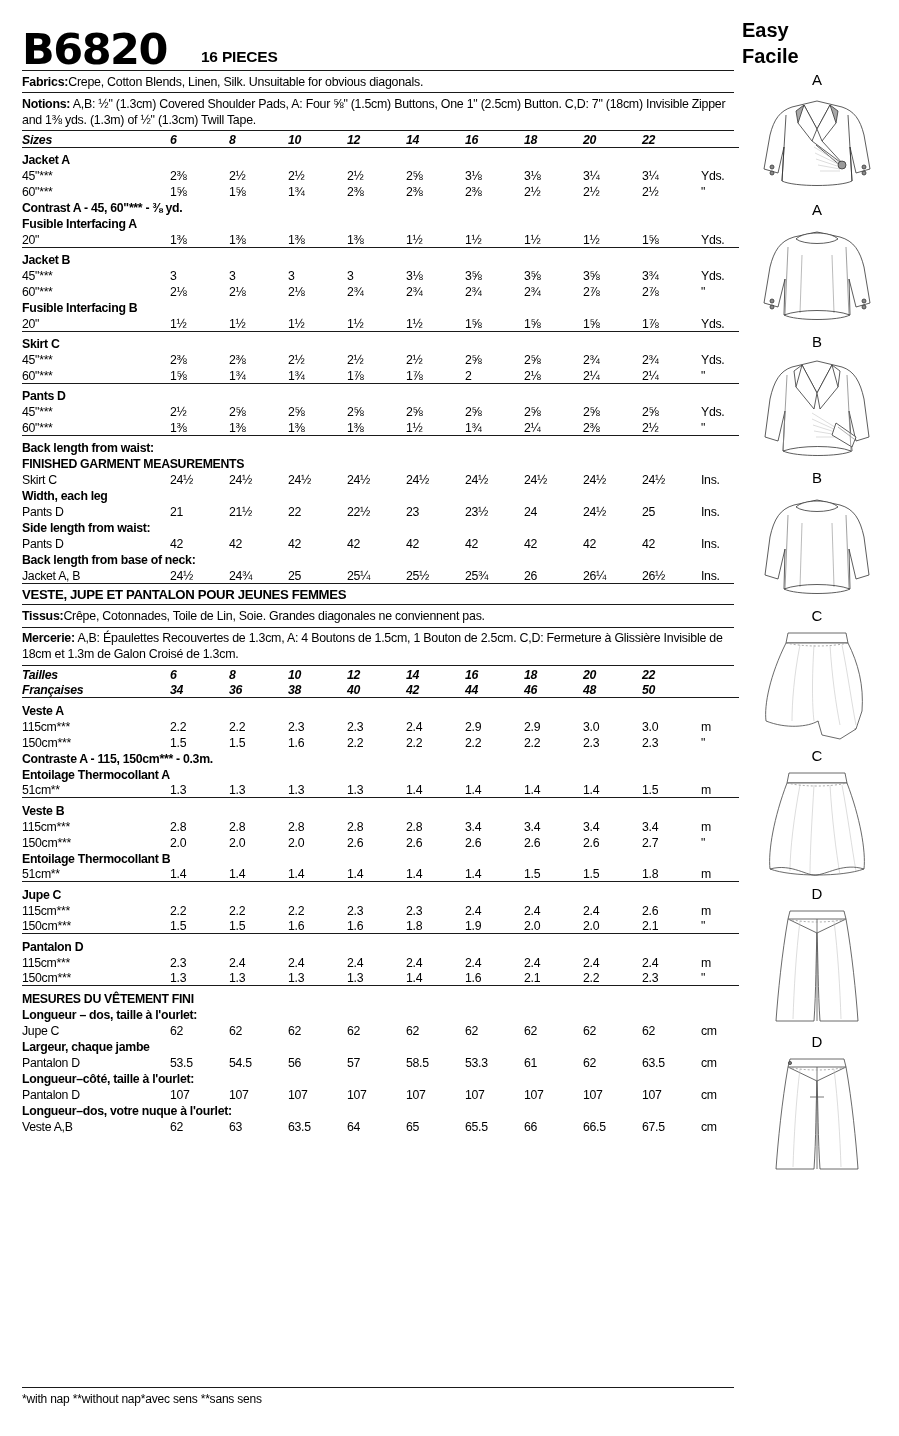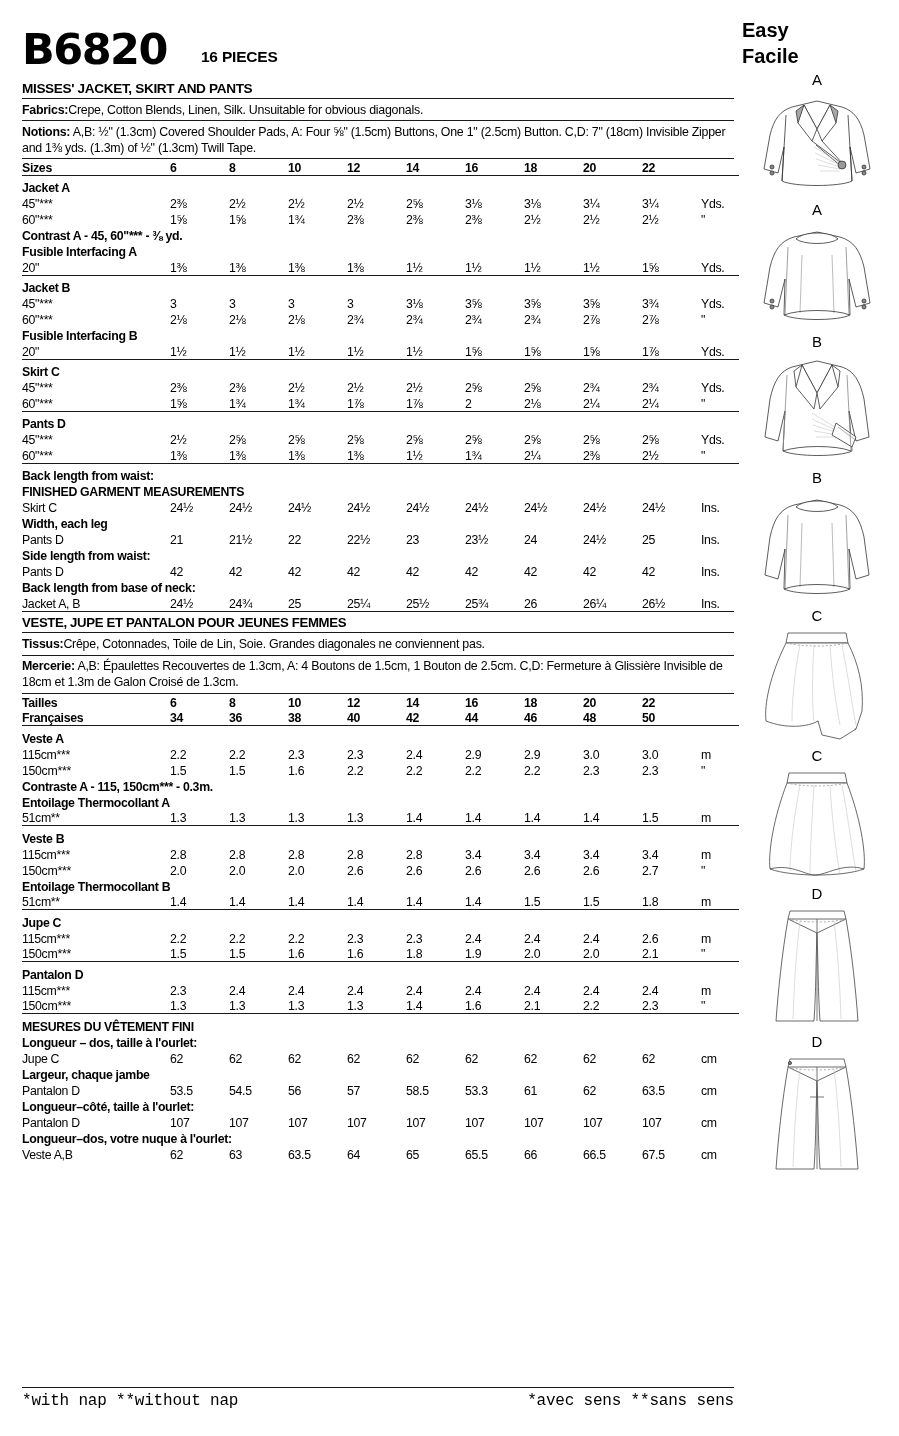--- a/index.html
+++ b/index.html
@@ -50,36 +50,35 @@
 
   .blockline { padding: 2.5px 0 2.5px 0; font-size: 12.4px; letter-spacing:-0.25px; line-height: 1.30; }
   .blockline b { font-weight:bold; }
 
   
   table.sz { width: 712px; border-collapse: collapse; table-layout: fixed; }
   table.sz td { padding: 0; font-size: 12.3px; letter-spacing: -0.3px; vertical-align: bottom; height: 16px; }
   td.lbl { width: 148px; }
   td.num { width: 59px; text-align: left; }
   td.unit { width: 38px; text-align: left; }
-  .sizehdr td { font-weight: bold; font-size: 13.2px; height: 19px;}
+  .sizehdr td { font-weight: bold; font-size: 13.2px; height: 19px; font-style: italic;}
   .sechdr td { font-weight:bold; font-size: 12.9px; letter-spacing:-0.35px; }
 
   .frtitle { font-size: 13.2px; font-weight: bold; letter-spacing:-0.35px; padding: 3px 0 2px 0; }
 
   
   .footer {
     position:absolute;
     left: 22px;
     top: 1392px;
     width: 712px;
-    font-size: 16px;
+    font-size: 12px;
     letter-spacing:-0.2px;
     display:flex;
-    justify-content:space-between;
-    font-family:Liberation Mono, monospace;
+    justify-content:flex-start;
   }
   .footer-rule {
     position:absolute; left:22px; top:1387px; width:712px; border-top:1.6px solid #1a1a1a;
   }
 
   
   .right-col {
     position:absolute;
     left: 742px;
     top: 18px;
@@ -96,21 +95,20 @@
 
 <div class="page">
 
   <div class="left-col">
 
     <div class="hdr-row">
       <div class="pattern-number">B6820</div>
       <div class="pieces">16 PIECES</div>
     </div>
 
-    <div class="garment-title">MISSES' JACKET, SKIRT AND PANTS</div>
     <div class="rule"></div>
 
     <div class="blockline">
       <b>Fabrics:</b><span>Crepe, Cotton Blends, Linen, Silk. Unsuitable for obvious diagonals.</span>
     </div>
     <div class="rule"></div>
 
     <div class="blockline">
       <b>Notions:</b> <span>A,B: ½" (1.3cm) Covered Shoulder Pads, A: Four ⅝" (1.5cm) Buttons, One 1" (2.5cm) Button. C,D: 7" (18cm) Invisible Zipper and 1⅜ yds. (1.3m) of ½" (1.3cm) Twill Tape.</span>
     </div>

